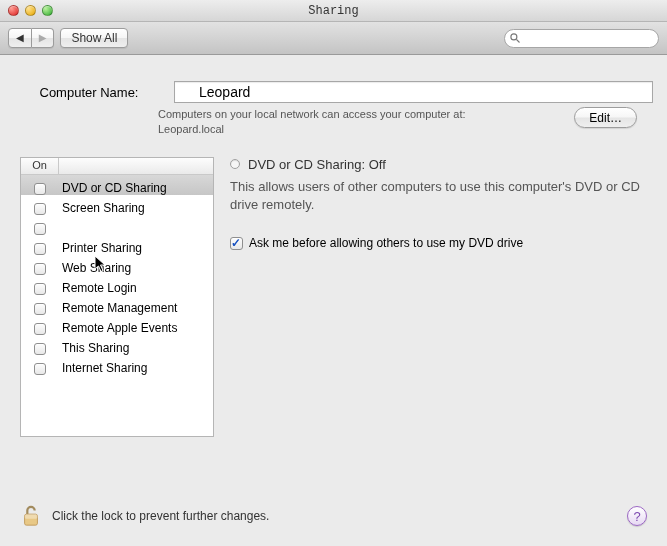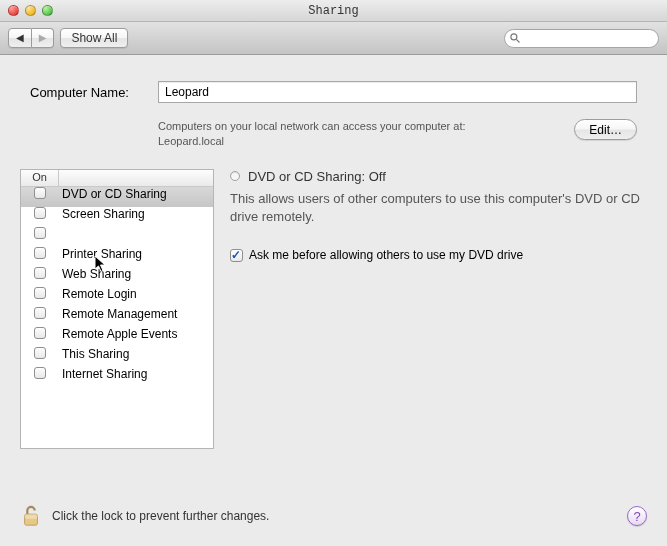--- a/index.html
+++ b/index.html
@@ -106,36 +106,37 @@
     align-items: flex-start;
     padding: 26px 30px 0 30px;
     gap: 10px;
   }
   .namerow .lbl {
     font-size: 13px;
     color: #000;
     padding-top: 4px;
     white-space: nowrap;
     width: 118px;
-    text-align: left;
+    text-align: center;
   }
   .namecol { flex: 1; }
   .textfield {
     width: 100%;
     height: 22px;
     border: 1px solid #a7a7a7;
     background: #fff;
-    padding: 0 6px;
-    font-size: 12px;
+    padding: 0 24px;
+    font-size: 14px;
     outline: none;
     box-shadow: inset 0 1px 1px rgba(0,0,0,0.08);
+    margin-left: 16px;
   }
   .subrow {
     display: flex;
-    margin-top: 16px;
+    margin-top: 4px;
     align-items: flex-start;
     gap: 10px;
   }
   .access-text {
     flex: 1;
     font-size: 11px;
     color: #555;
     line-height: 1.35;
   }
   .edit-btn {
@@ -172,21 +173,21 @@
   }
   .colh {
     border-right: 1px solid #c9c9c9;
     padding: 1px 6px;
   }
   .colh.on { width: 38px; text-align: center; }
   .colh.svc { flex: 1; padding-left: 6px; }
   .list-body { flex: 1; overflow: hidden; }
   .row {
     display: flex;
-    align-items: flex-start;
+    align-items: flex-end;
     height: 20px;
   }
   .row.selected {
     background: linear-gradient(to bottom, #d8d8d8, #c6c6c6);
   }
   .row .cbcell {
     width: 38px;
     display: flex;
     justify-content: center;
   }

